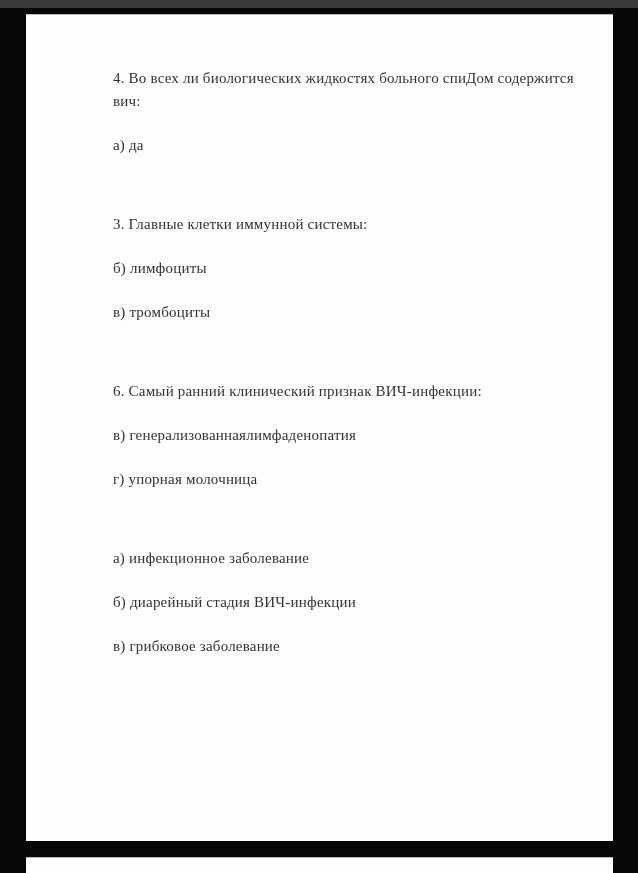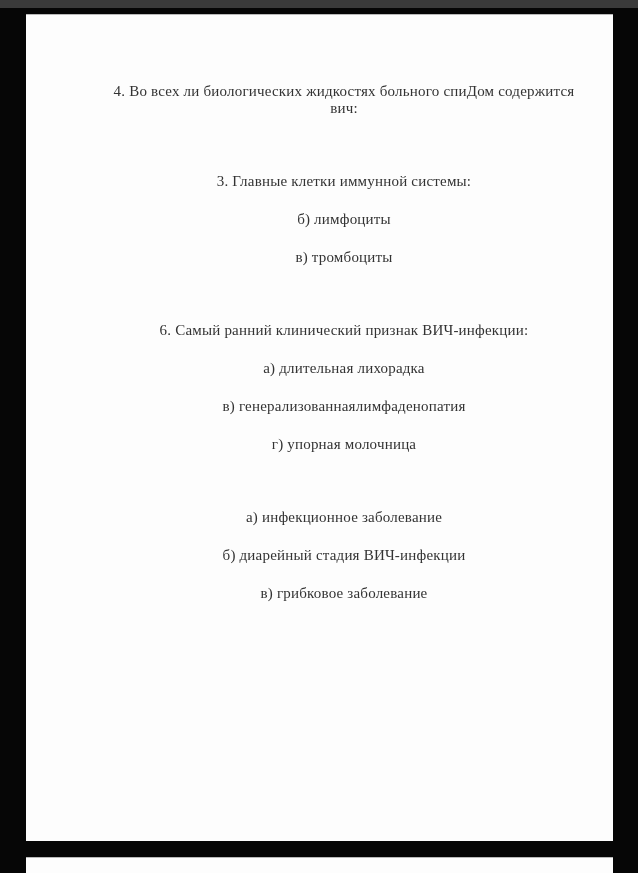--- a/index.html
+++ b/index.html
@@ -25,26 +25,25 @@
     left: 26px; top: 14px;
     width: 587px; height: 827px;
     background: #fdfdfd;
     border-top: 1px solid #b9b9b9;
     box-sizing: border-box;
   }
   .content {
     padding: 52px 38px 0 87px;
   }
   .line {
-    margin: 16px 0 21px 0;
+    margin: 0 0 21px 0;
     font-size: 15px;
-    line-height: 17px;
+    line-height: 23px;
     color: #333333;
     letter-spacing: 0.2px;
-    text-align: center;
   }
   .q-block + .q-block {
     
     margin-top: 56px;
   }
   .next-page {
     position: absolute;
     left: 26px; top: 857px;
     width: 587px; height: 16px;
     background: #fdfdfd;
@@ -56,31 +55,31 @@
 <body>
 
 <div>
   <div class="topbar"></div>
 
   <div class="page">
     <div class="content">
 
       <section class="q-block">
         <p class="line">4. Во всех ли биологических жидкостях больного спиДом содержится вич:</p>
+        <p class="line">а) да</p>
       </section>
 
       <section class="q-block">
         <p class="line">3. Главные клетки иммунной системы:</p>
         <p class="line">б) лимфоциты</p>
         <p class="line">в) тромбоциты</p>
       </section>
 
       <section class="q-block">
         <p class="line">6. Самый ранний клинический признак ВИЧ-инфекции:</p>
-        <p class="line">а) длительная лихорадка</p>
         <p class="line">в) генерализованнаялимфаденопатия</p>
         <p class="line">г) упорная молочница</p>
       </section>
 
       <section class="q-block">
         <p class="line">а) инфекционное заболевание</p>
         <p class="line">б) диарейный стадия ВИЧ-инфекции</p>
         <p class="line">в) грибковое заболевание</p>
       </section>
 

